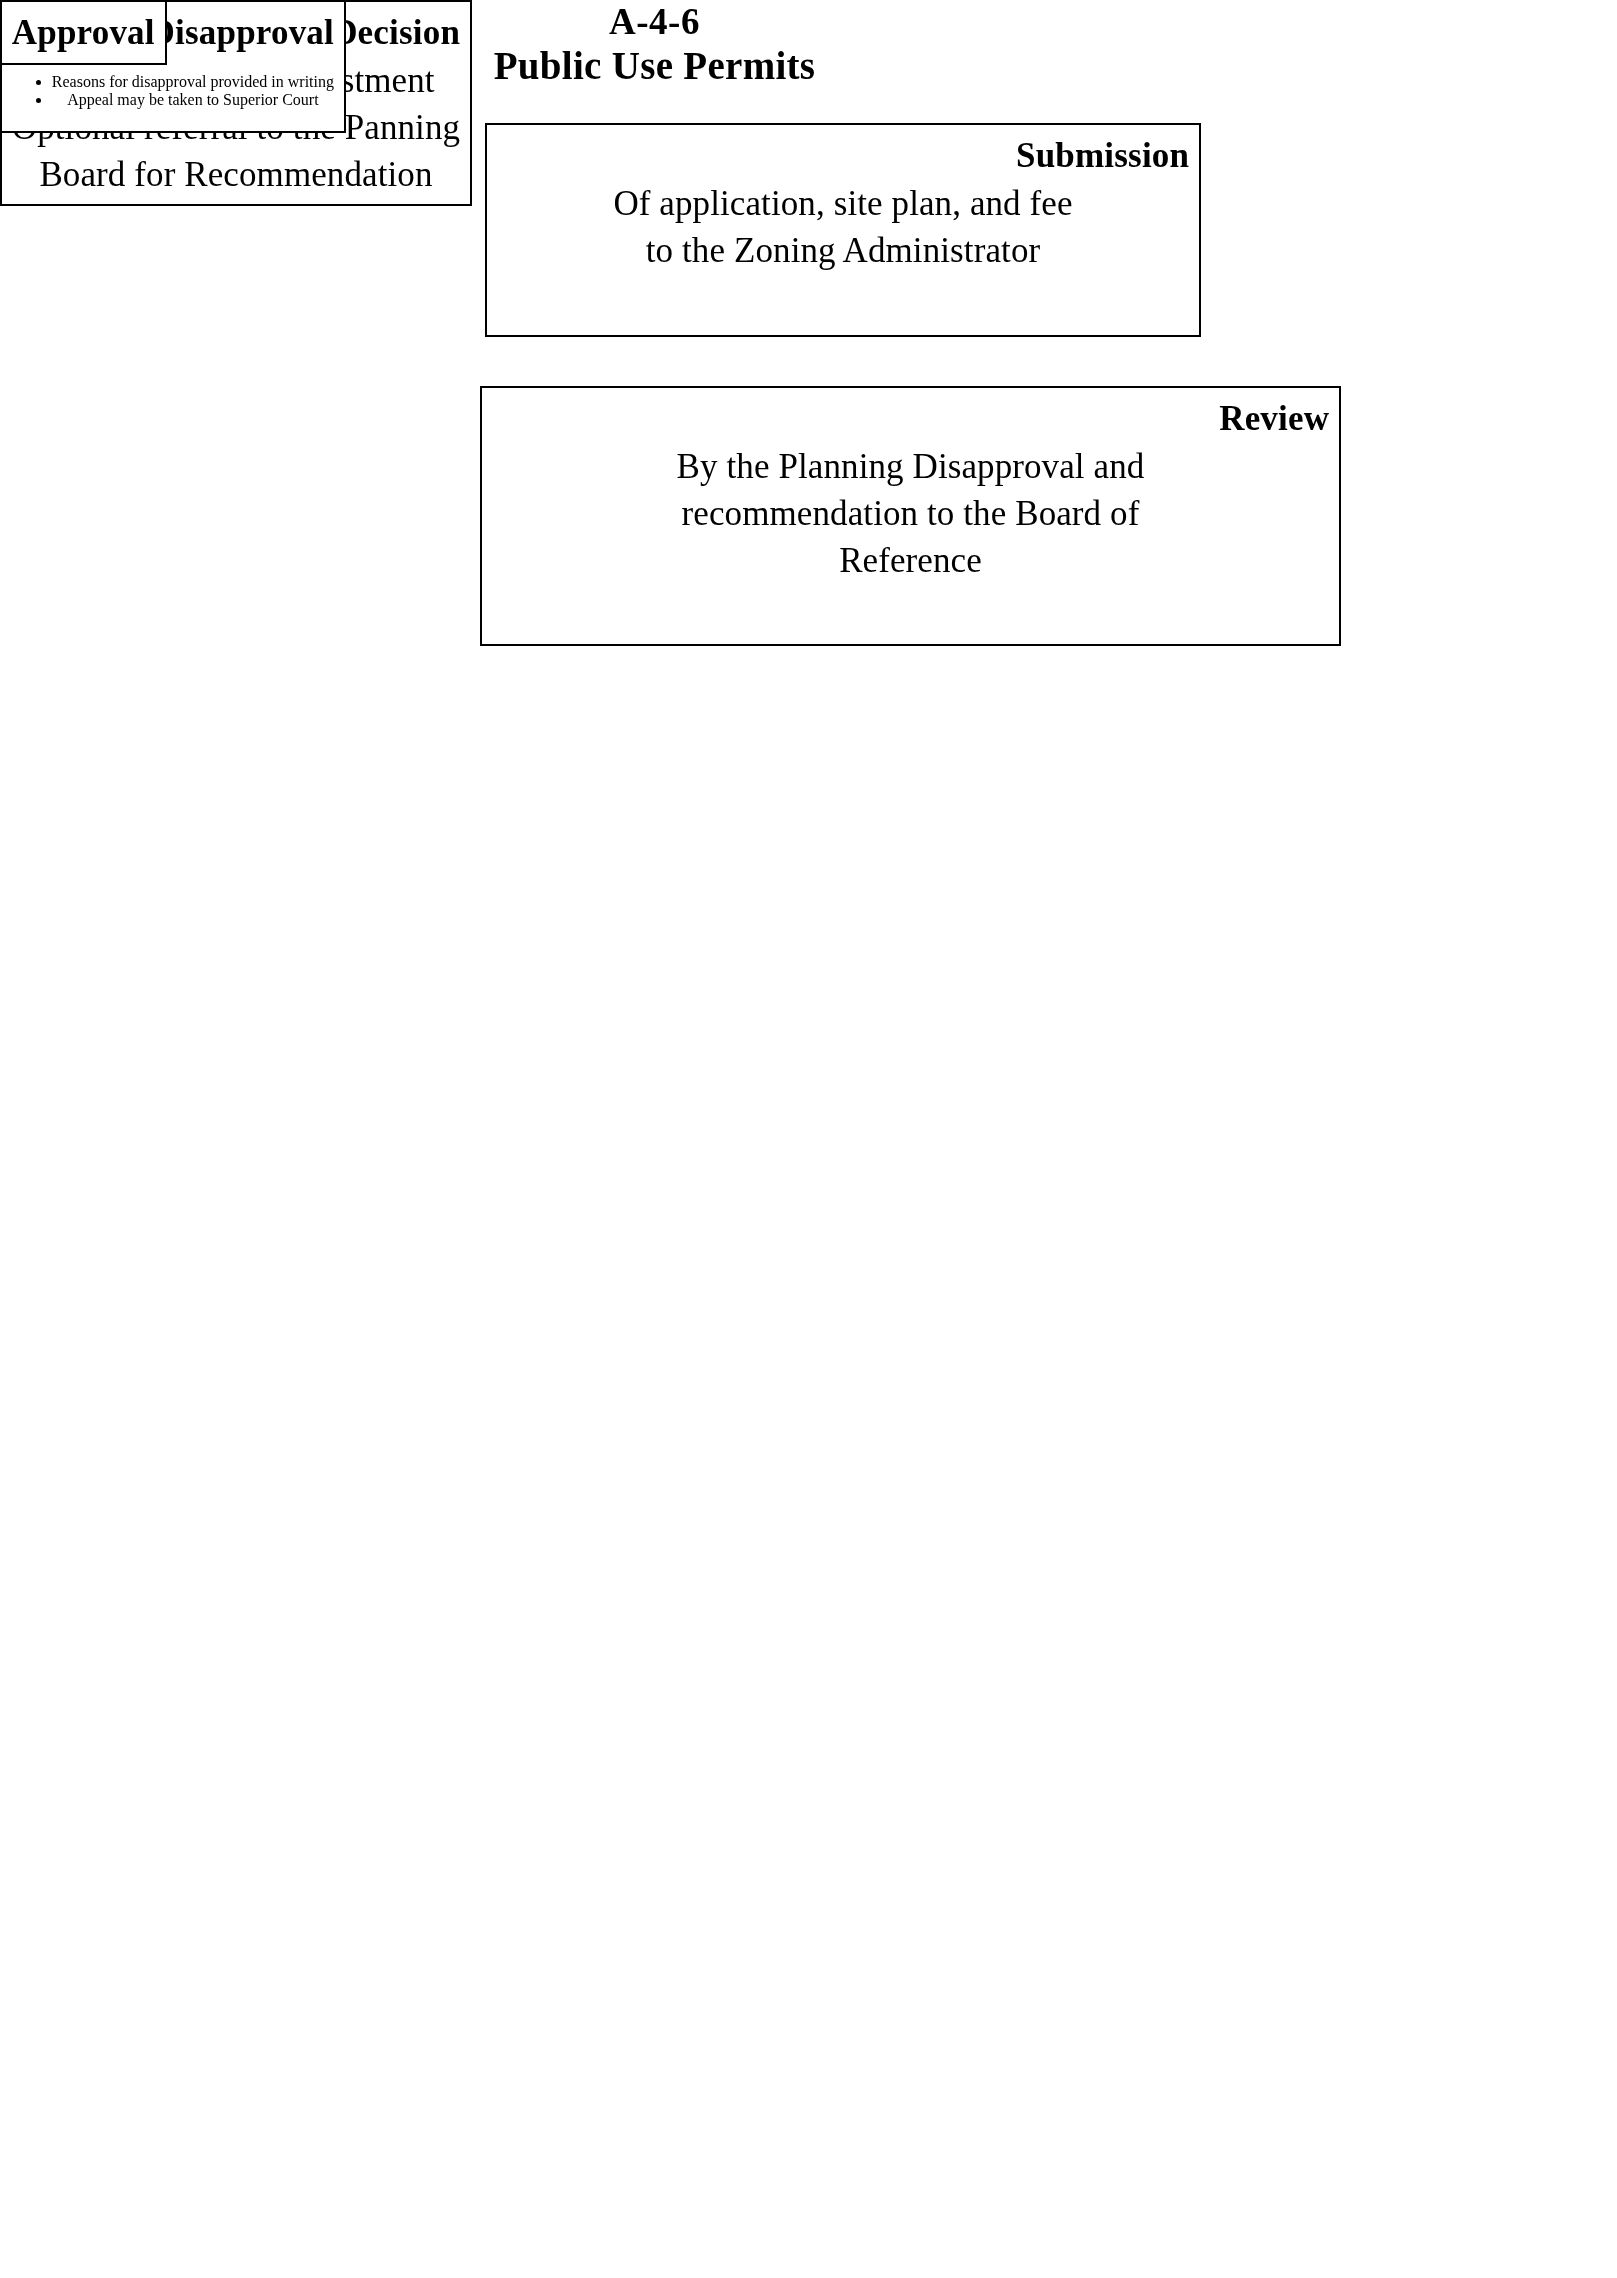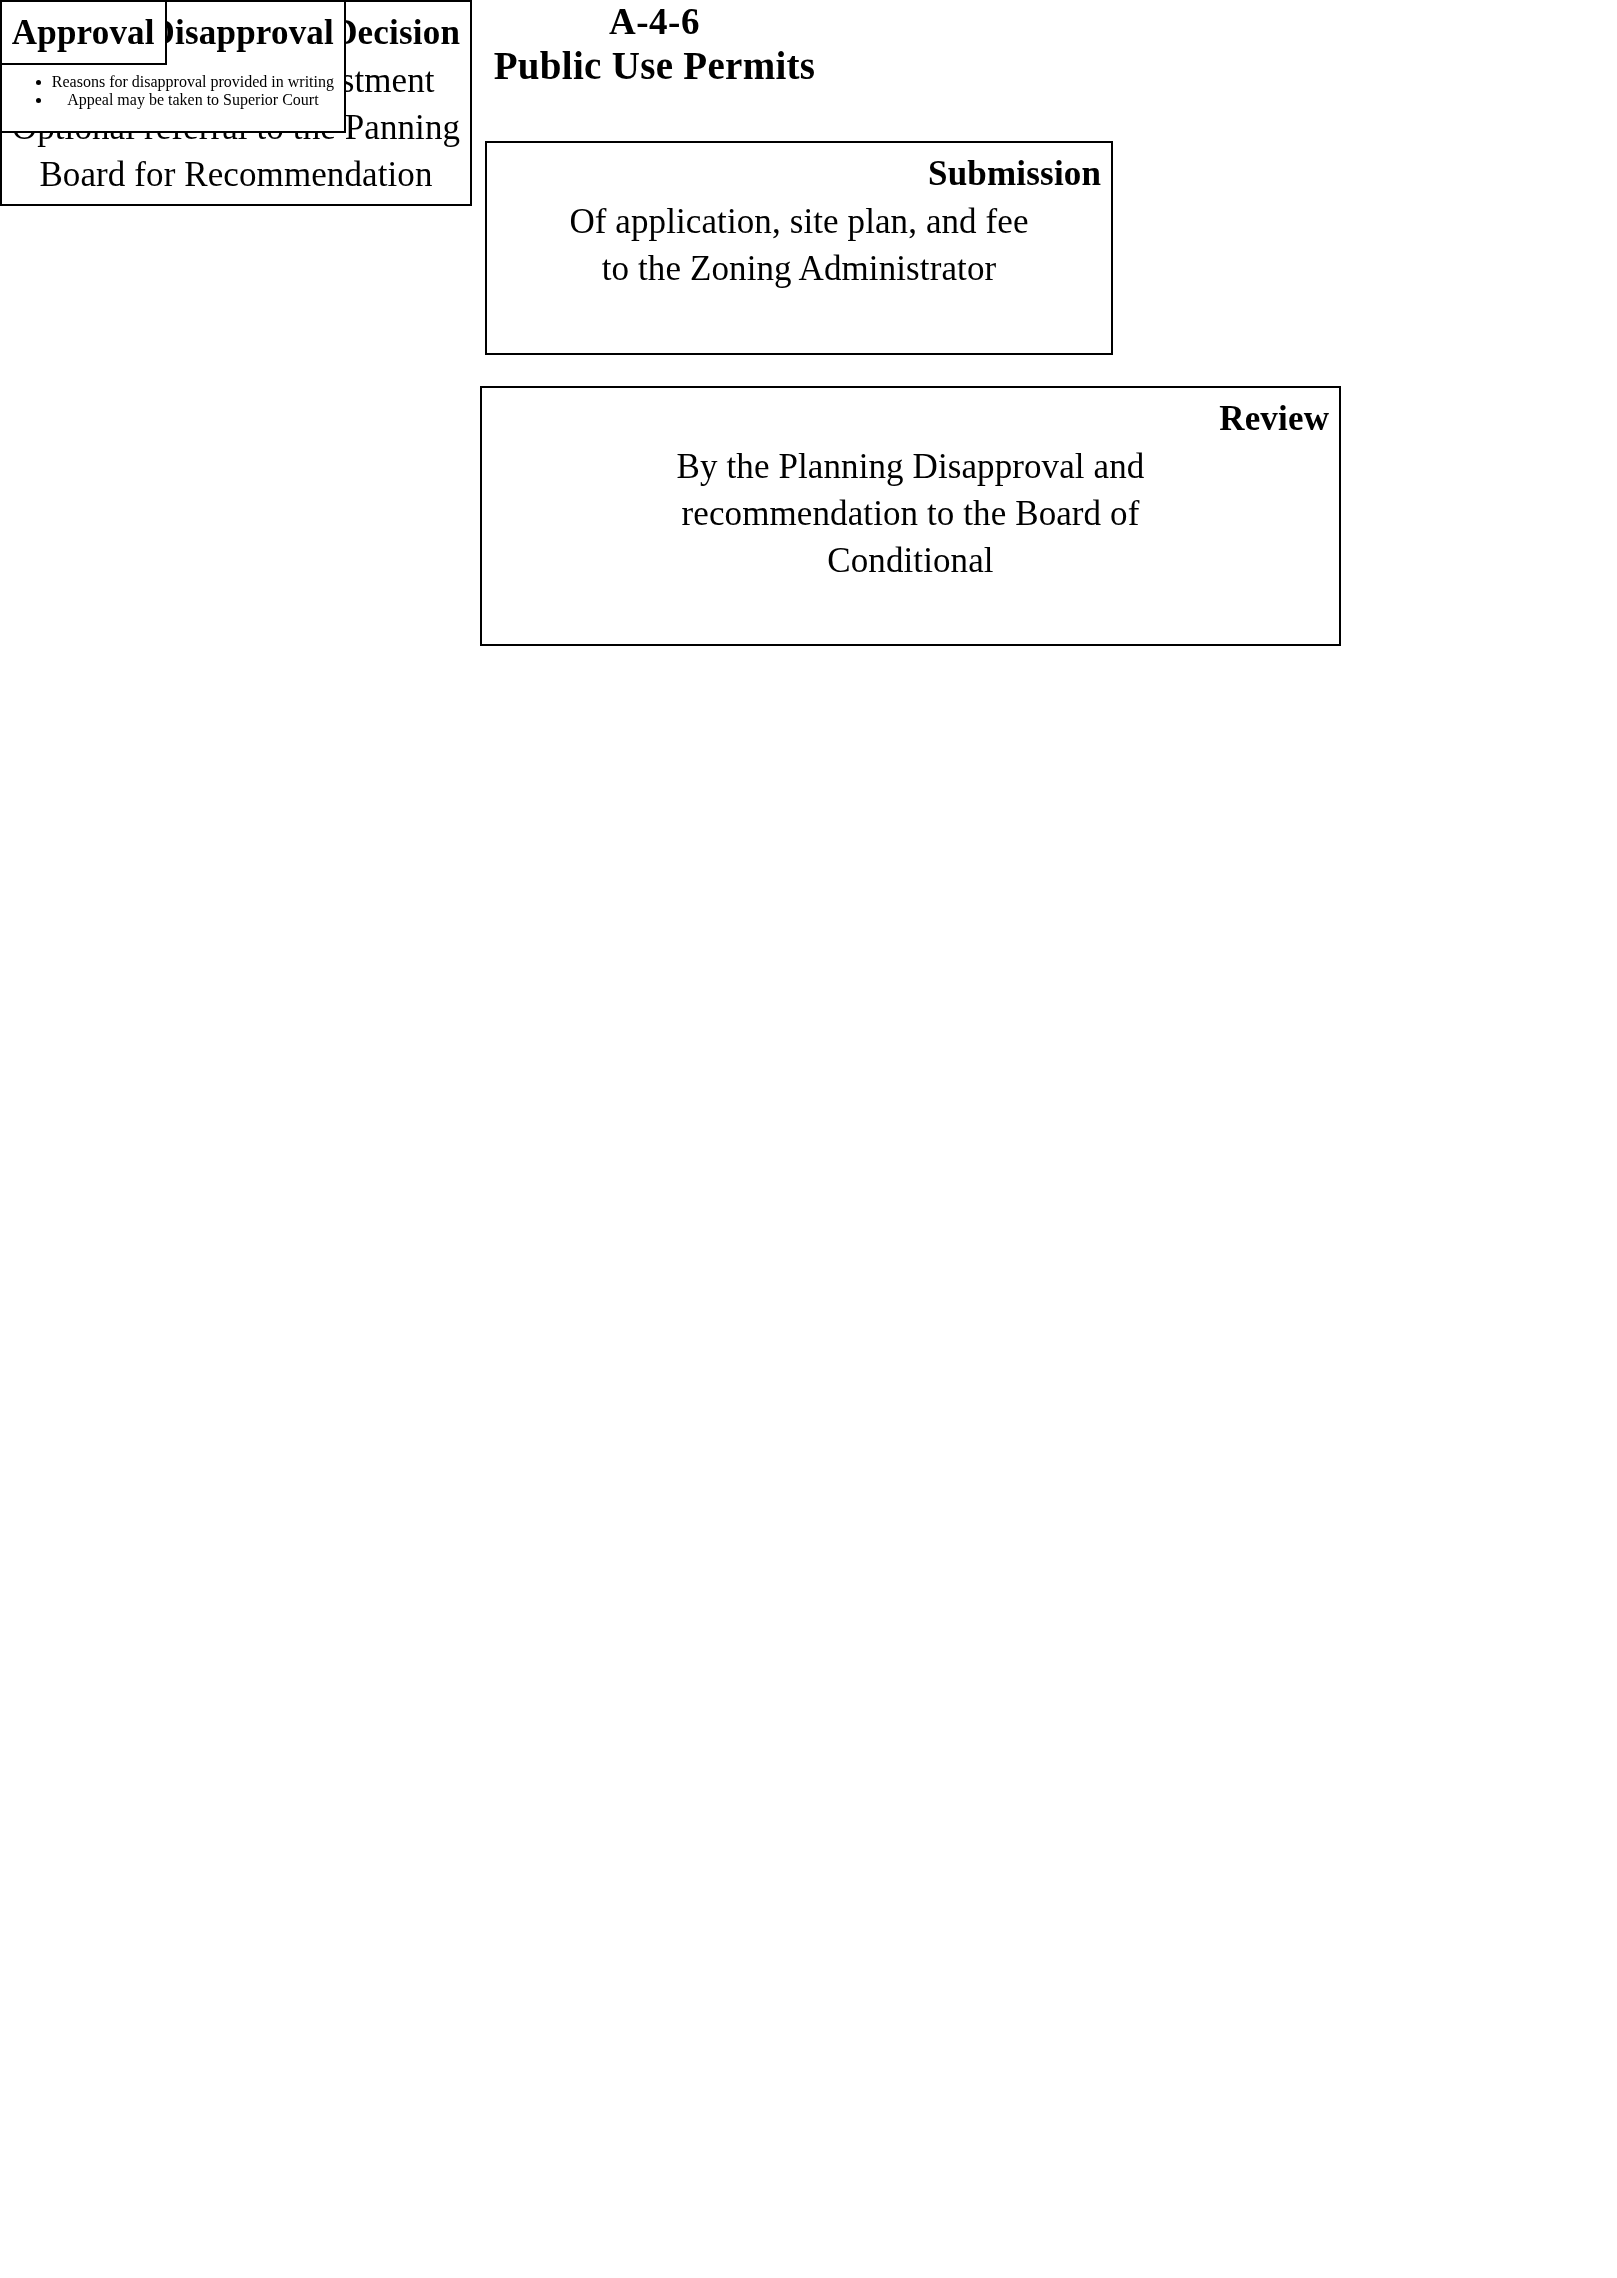--- a/index.html
+++ b/index.html
@@ -60,21 +60,21 @@
   }
   .node .node-line {
     display: block;
     font-size: 35px;
     line-height: 47px;
     letter-spacing: 0.1px;
     white-space: nowrap;
   }
 
   
-  #node-submission       { left: 485px;  top: 123px;  width: 628px;  height: 214px; margin-top: 18px; }
+  #node-submission       { left: 485px;  top: 123px;  width: 716px;  height: 214px; }
   #node-review           { left: 480px;  top: 386px;  width: 861px;  height: 260px; }
   #node-public-hearing   { left: 480px;  top: 727px;  width: 755px;  height: 176px; }
   #node-review-decision  { left": 0;     }
   #node-review-decision  { left: 480px;  top: 965px;  width: 760px;  height: 243px; }
 
   #node-disapproval {
     left: 2px; top: 1310px; width: 708px; height: 368px;
     text-align: left;
     padding: 3.9px 11.8px 3.9px 9.8px;
   }
@@ -165,21 +165,21 @@
   <div class="node" id="node-submission">
     <span class="node-title">Submission</span>
     <span class="node-line">Of application, site plan, and fee</span>
     <span class="node-line">to the Zoning Administrator</span>
   </div>
 
   <div class="node" id="node-review">
     <span class="node-title">Review</span>
     <span class="node-line">By the Planning Disapproval and</span>
     <span class="node-line">recommendation to the Board of</span>
-    <span class="node-line">Conditional</span>
+    <span class="node-line">Reference</span>
   </div>
 
 
   <div class="node" id="node-review-decision">
     <span class="node-title">Review and Decision</span>
     <span class="node-line">By the Board of Adjustment</span>
     <span class="node-line">Optional referral to the Panning</span>
     <span class="node-line">Board for Recommendation</span>
   </div>
 

